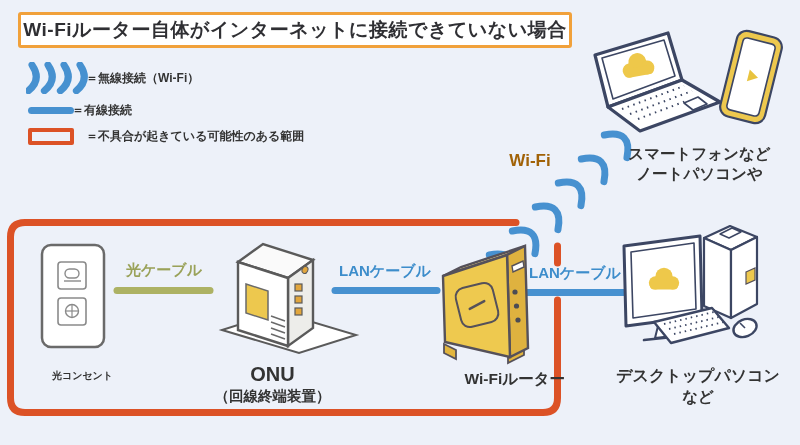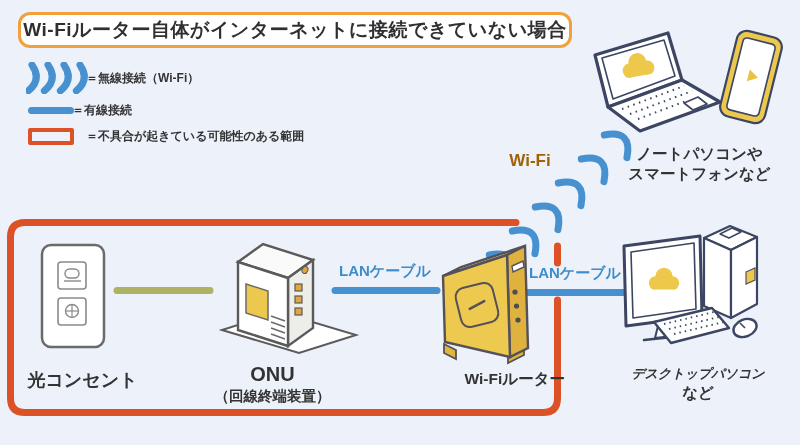--- a/index.html
+++ b/index.html
@@ -5,21 +5,21 @@
   html,body{margin:0;padding:0;}
   .canvas{
     position:relative; width:800px; height:445px;
     background:#edf1f9; overflow:hidden;
     font-family:"Liberation Sans","DejaVu Sans",sans-serif;
     color:#333;
   }
   .abs{position:absolute;}
   .title-box{
     left:18px; top:12px; width:548px; height:30px;
-    background:#fff; border:3px solid #f1a13b; border-radius:12px;
+    background:#fff; border:3px solid #f1a13b; border-radius:3px;
     display:flex; align-items:center; justify-content:center;
     font-size:19px; font-weight:bold; letter-spacing:.5px; color:#2f2f33;
   }
   .legend-text{font-size:12px; font-weight:bold; color:#333; white-space:nowrap;}
   .cable-line{height:7px; border-radius:4px;}
   .lbl{font-weight:bold; text-align:center; color:#333; line-height:1.3; white-space:nowrap;}
   .cable-lbl{font-weight:bold; text-align:center; white-space:nowrap;}
   svg{display:block;}
 </style>
 </head>
@@ -65,20 +65,21 @@
     </svg>
   </div>
   <div class="abs legend-text" style="left:86px; top:70px;">＝無線接続（Wi-Fi）</div>
 
   <div class="abs cable-line" style="left:28px; top:107px; width:46px; background:#4791d0;"></div>
   <div class="abs legend-text" style="left:72px; top:102px;">＝有線接続</div>
 
   <div class="abs" style="left:28px; top:128px; width:38px; height:9px; border:4px solid #dc5226; border-radius:2px;"></div>
   <div class="abs legend-text" style="left:86px; top:128px;">＝不具合が起きている可能性のある範囲</div>
 
+  <div class="abs cable-lbl" style="left:117px; top:261px; width:94px; font-size:15px; color:#9aa259;">光ケーブル</div>
   <div class="abs cable-lbl" style="left:333px; top:262px; width:104px; font-size:15px; color:#3d8dcb;">LANケーブル</div>
   <div class="abs cable-lbl" style="left:523px; top:264px; width:104px; font-size:15px; color:#3d8dcb;">LANケーブル</div>
   <div class="abs cable-lbl" style="left:500px; top:151px; width:60px; font-size:17px; color:#a16207;">Wi-Fi</div>
 
   <div class="abs" style="left:38px; top:242px;">
     <svg width="70" height="110" viewBox="0 0 70 110">
       <rect x="4" y="3" width="62" height="102" rx="9" fill="#fff" stroke="#6a6a6a" stroke-width="2.5"></rect>
       <rect x="20" y="20" width="28" height="27" rx="3" fill="#fff" stroke="#8a8a8a" stroke-width="1.6"></rect>
       <rect x="27" y="27" width="14" height="9" rx="4.5" fill="none" stroke="#8a8a8a" stroke-width="1.4"></rect>
       <line x1="26" y1="39" x2="43" y2="39" stroke="#8a8a8a" stroke-width="1.4"></line>
@@ -189,32 +190,32 @@
         <line x1="62" y1="118" x2="112" y2="106"></line>
       </g>
 
       <g>
         <ellipse cx="133" cy="112" rx="12" ry="8.5" transform="rotate(-22 133 112)" fill="#fff" stroke="#3c4663" stroke-width="2.4"></ellipse>
         <line x1="128" y1="107" x2="133" y2="112" stroke="#3c4663" stroke-width="1.6"></line>
       </g>
     </svg>
   </div>
 
-  <div class="abs lbl" style="left:15px; top:369px; width:135px; font-size:18px;">光コンセント</div>
+  <div class="abs lbl" style="left:15px; top:369px; width:135px; font-size:10px;">光コンセント</div>
 
   <div class="abs lbl" style="left:190px; top:361px; width:165px;">
     <div style="font-size:20px;">ONU</div>
     <div style="font-size:14.5px;">（回線終端装置）</div>
   </div>
 
   <div class="abs lbl" style="left:405px; top:369px; width:160px; font-size:15.5px;text-align:right;">Wi-Fiルーター</div>
 
   <div class="abs lbl" style="left:608px; top:366px; width:180px;">
-    <div style="font-size:13px;font-style:italic;">デスクトップパソコン</div>
+    <div style="font-size:16px;">デスクトップパソコン</div>
     <div style="font-size:15.5px;">など</div>
   </div>
 
   <div class="abs lbl" style="left:612px; top:144px; width:175px;">
+    <div style="font-size:15.5px;">スマートフォンなど</div>
     <div style="font-size:15.5px;">ノートパソコンや</div>
-    <div style="font-size:15.5px;">スマートフォンなど</div>
   </div>
 
 </div>
 
 </body></html>

